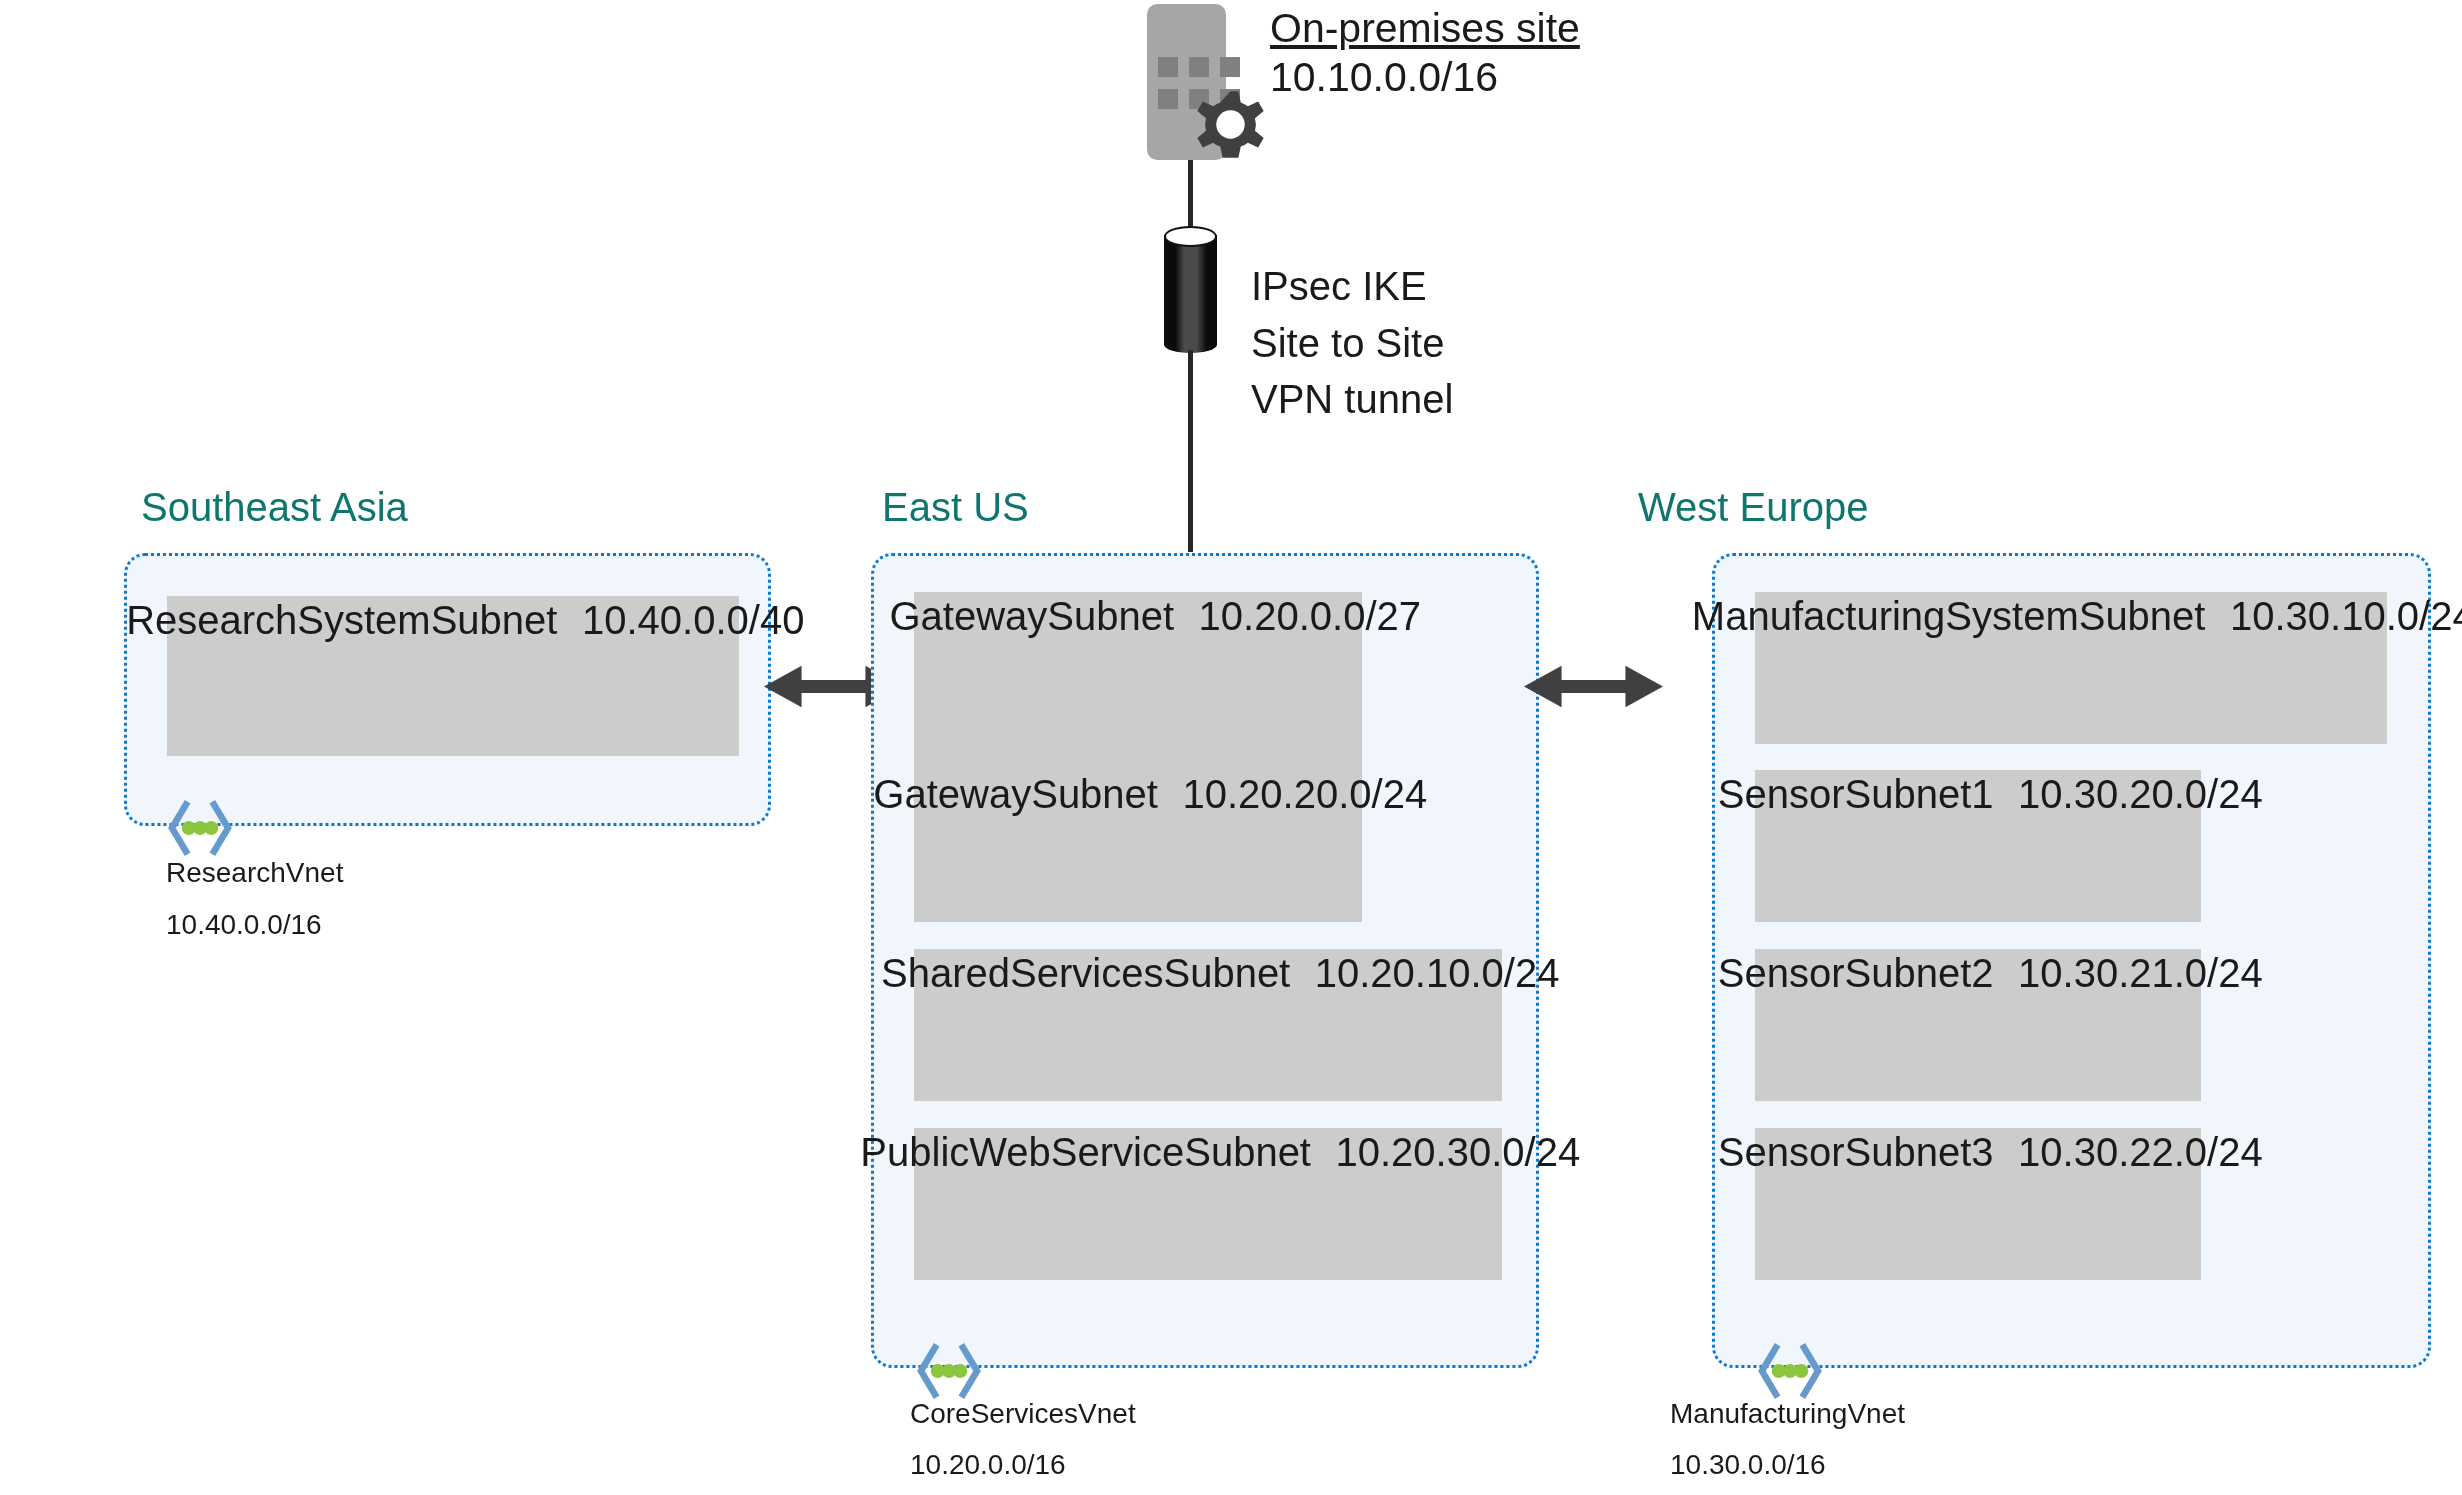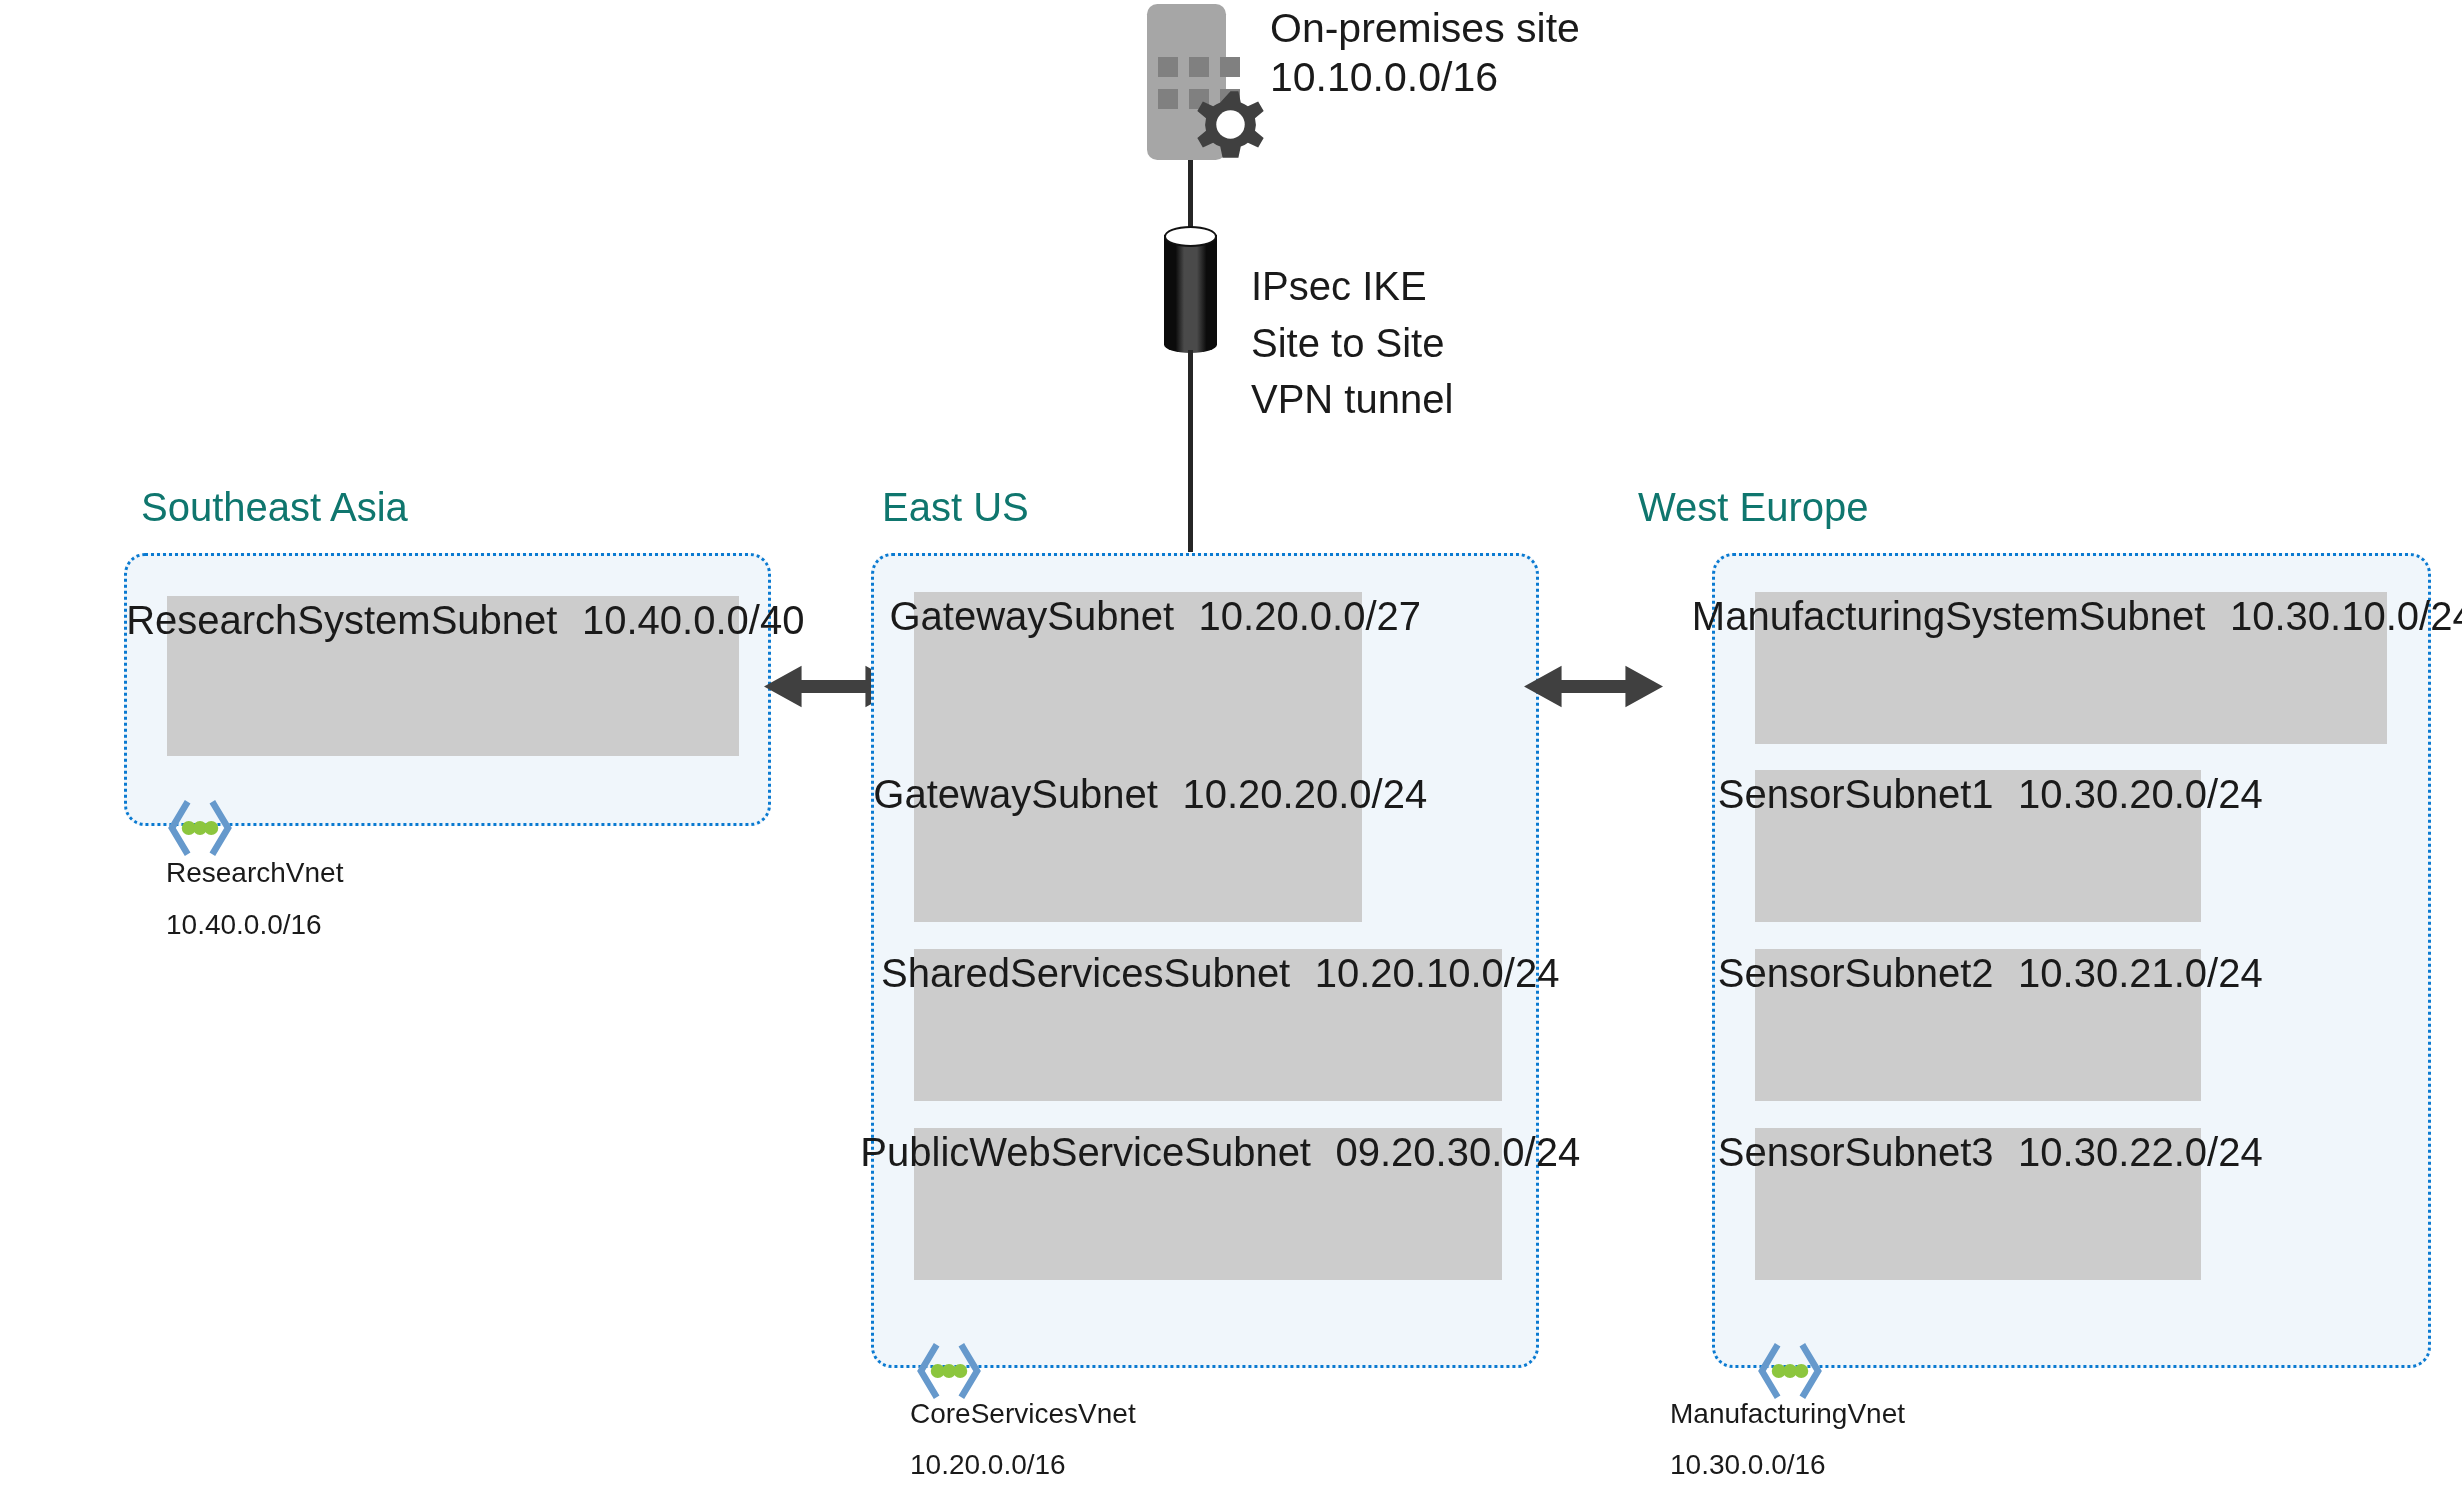--- a/index.html
+++ b/index.html
@@ -89,21 +89,21 @@
     <div class="onprem-win" style="left:73px;top:85px;"></div>
     <svg class="gear" viewBox="0 0 100 100">
       <path fill="#404040" d="M50 8 L60 8 L63 22 A30 30 0 0 1 72 27 L85 21 L92 33 L81 42
         A30 30 0 0 1 81 58 L92 67 L85 79 L72 73 A30 30 0 0 1 63 78 L60 92 L40 92 L37 78
         A30 30 0 0 1 28 73 L15 79 L8 67 L19 58 A30 30 0 0 1 19 42 L8 33 L15 21 L28 27
         A30 30 0 0 1 37 22 Z"></path>
       <circle cx="50" cy="50" r="18" fill="#ffffff"></circle>
     </svg>
   </div>
 
-  <div class="txt onprem-label" style="left:1270px;top:3.8px;">On-premises site</div>
+  <div class="txt onprem-label" style="left:1270px;top:3.8px;text-decoration:underline;">On-premises site</div>
   <div class="txt onprem-label" style="left:1270px;top:53px;">10.10.0.0/16</div>
 
   <div class="vline" style="left:1188px;top:160px;height:75px;"></div>
 
   <div class="tunnel">
     <div class="tunnel-tube"></div>
     <div class="tunnel-cap"></div>
   </div>
 
   <div class="vline" style="left:1188px;top:350px;height:202px;"></div>
@@ -151,21 +151,21 @@
       <div class="sn-cidr">10.20.20.0/24</div>
     </div>
 
     <div class="subnet" style="left:40px;top:393px;width:588px;height:152px;">
       <div class="sn-name">SharedServicesSubnet</div>
       <div class="sn-cidr">10.20.10.0/24</div>
     </div>
 
     <div class="subnet" style="left:40px;top:572px;width:588px;height:152px;">
       <div class="sn-name">PublicWebServiceSubnet</div>
-      <div class="sn-cidr">09.20.30.0/24</div>
+      <div class="sn-cidr">10.20.30.0/24</div>
     </div>
 
     <svg class="vnet-badge" style="left:40px;top:786px;" viewBox="0 0 74 62">
       <path d="M22 6 L7 31 L22 56" fill="none" stroke="#6699cc" stroke-width="7" stroke-linecap="square"></path>
       <path d="M52 6 L67 31 L52 56" fill="none" stroke="#6699cc" stroke-width="7" stroke-linecap="square"></path>
       <circle cx="25" cy="31" r="7.5" fill="#8cc63e"></circle>
       <circle cx="37" cy="31" r="7.5" fill="#8cc63e"></circle>
       <circle cx="49" cy="31" r="7.5" fill="#8cc63e"></circle>
     </svg>
   </div>

